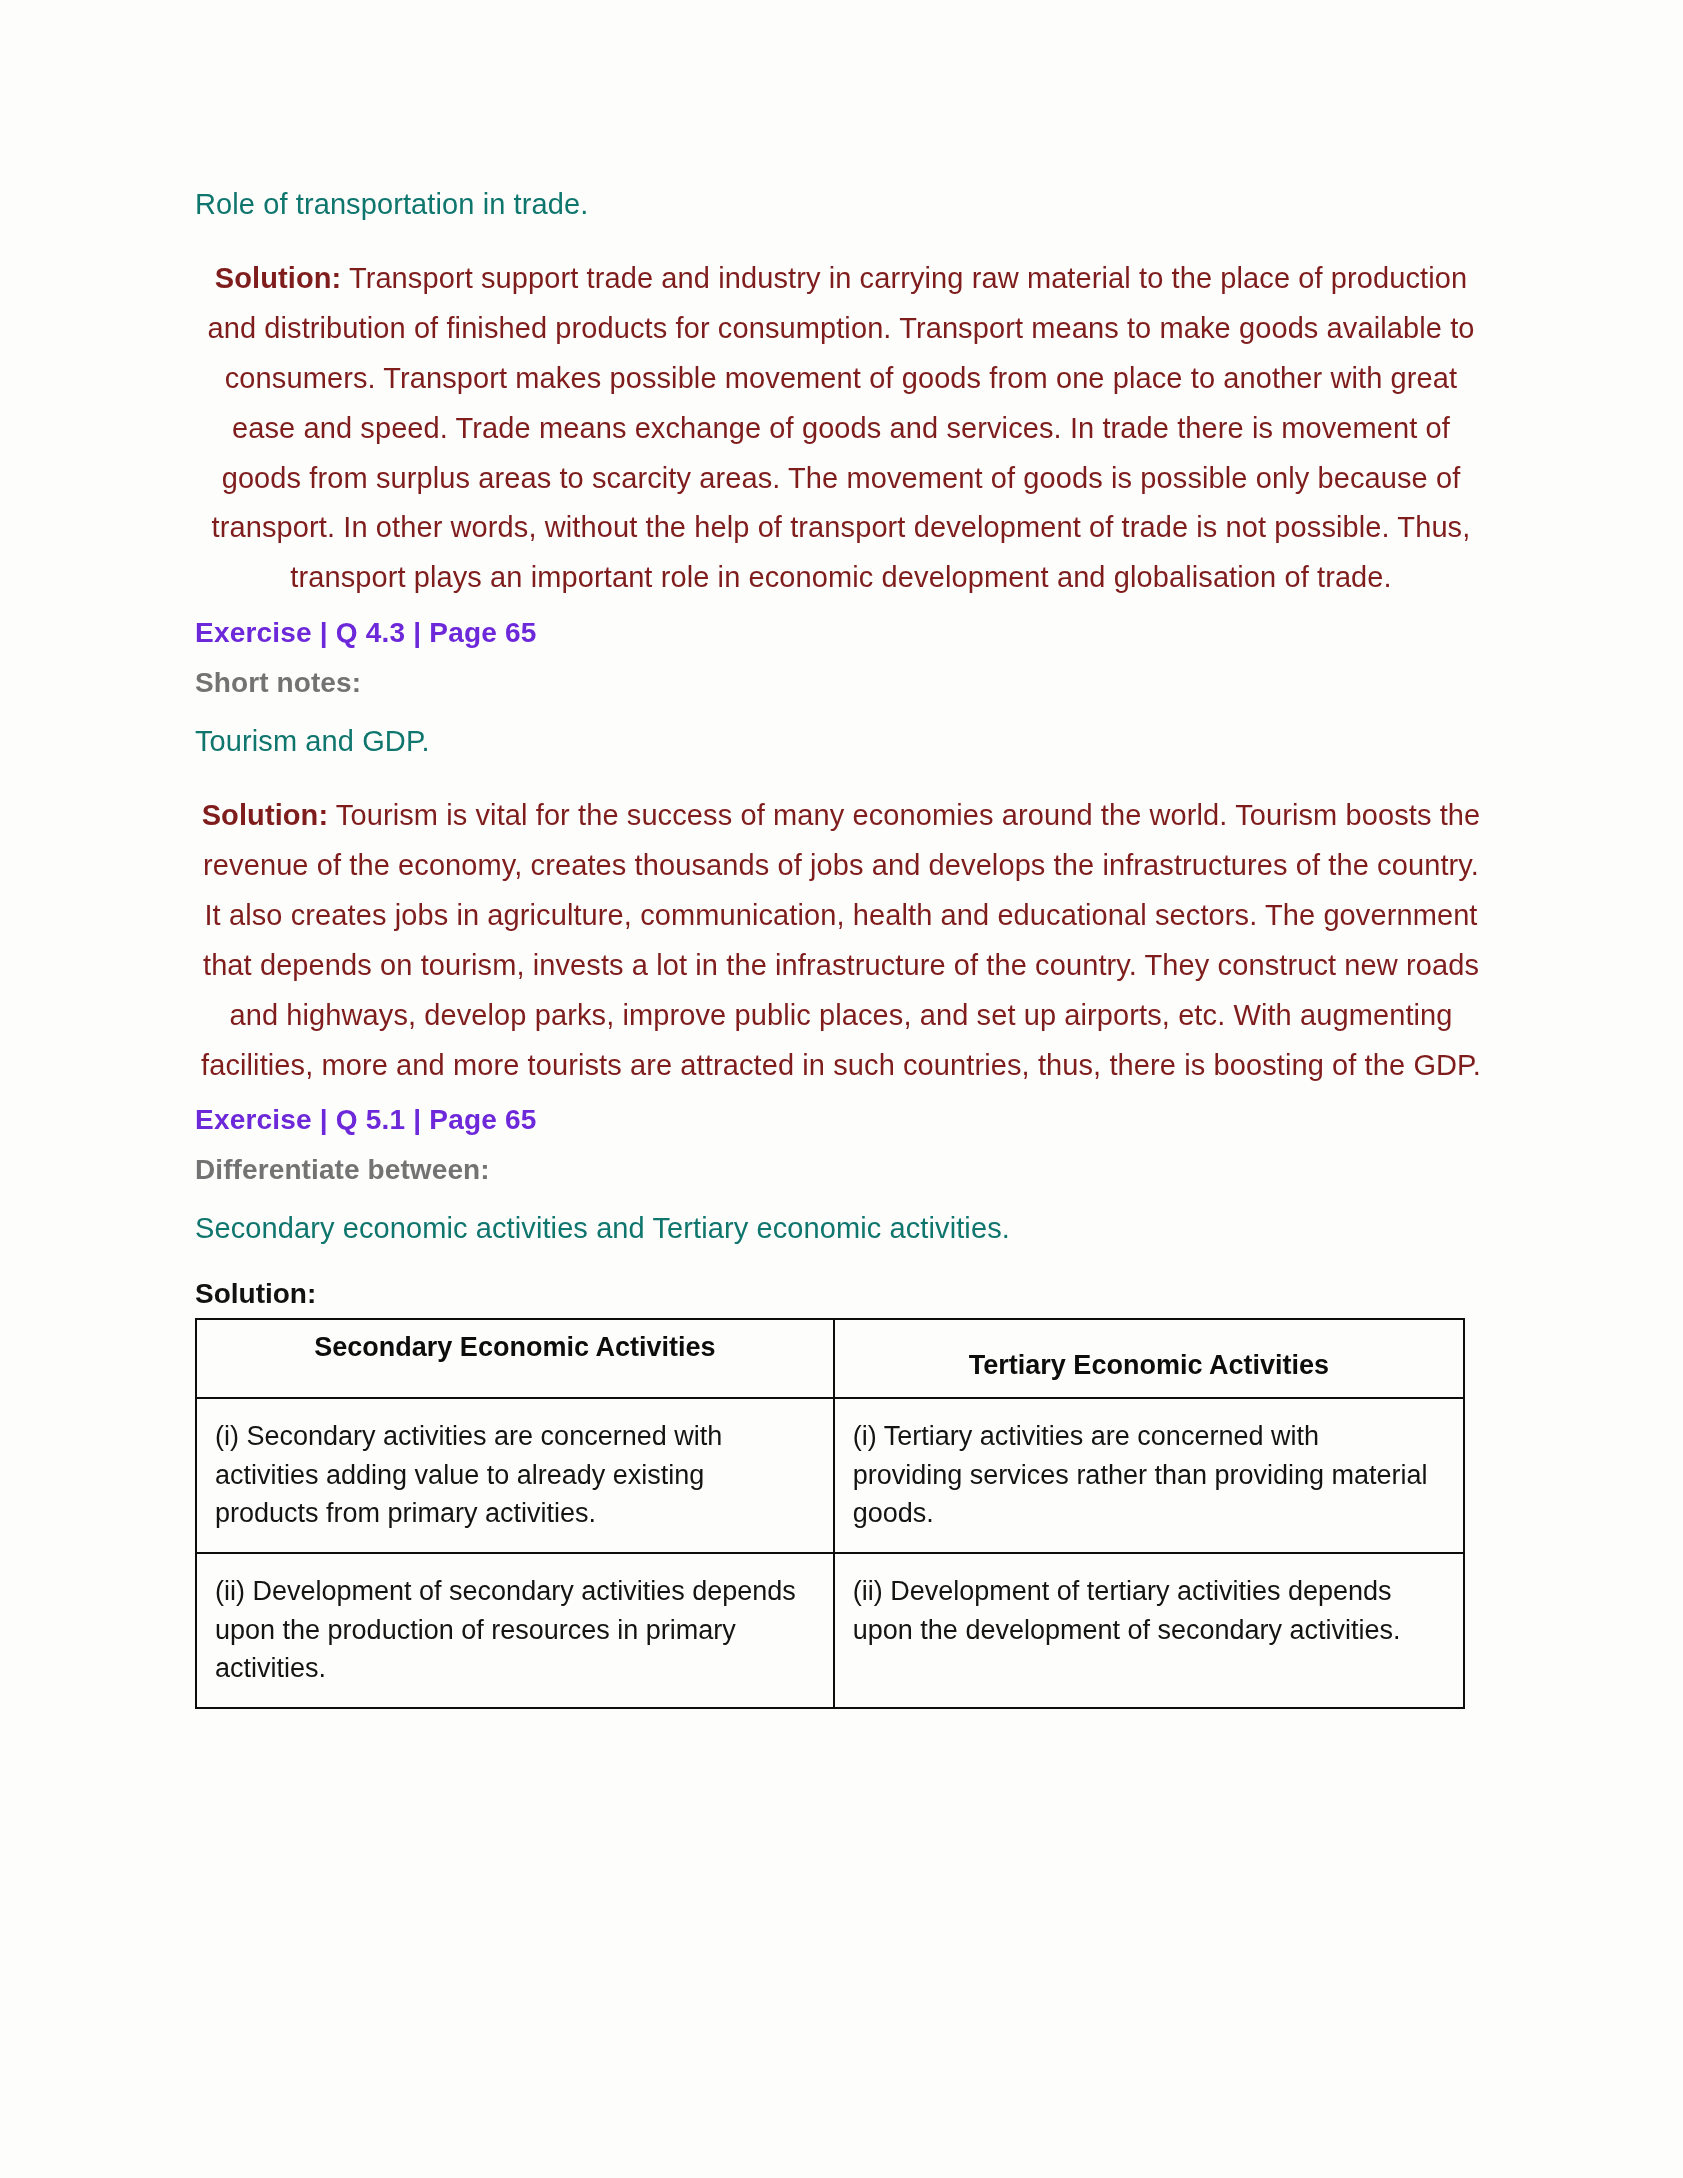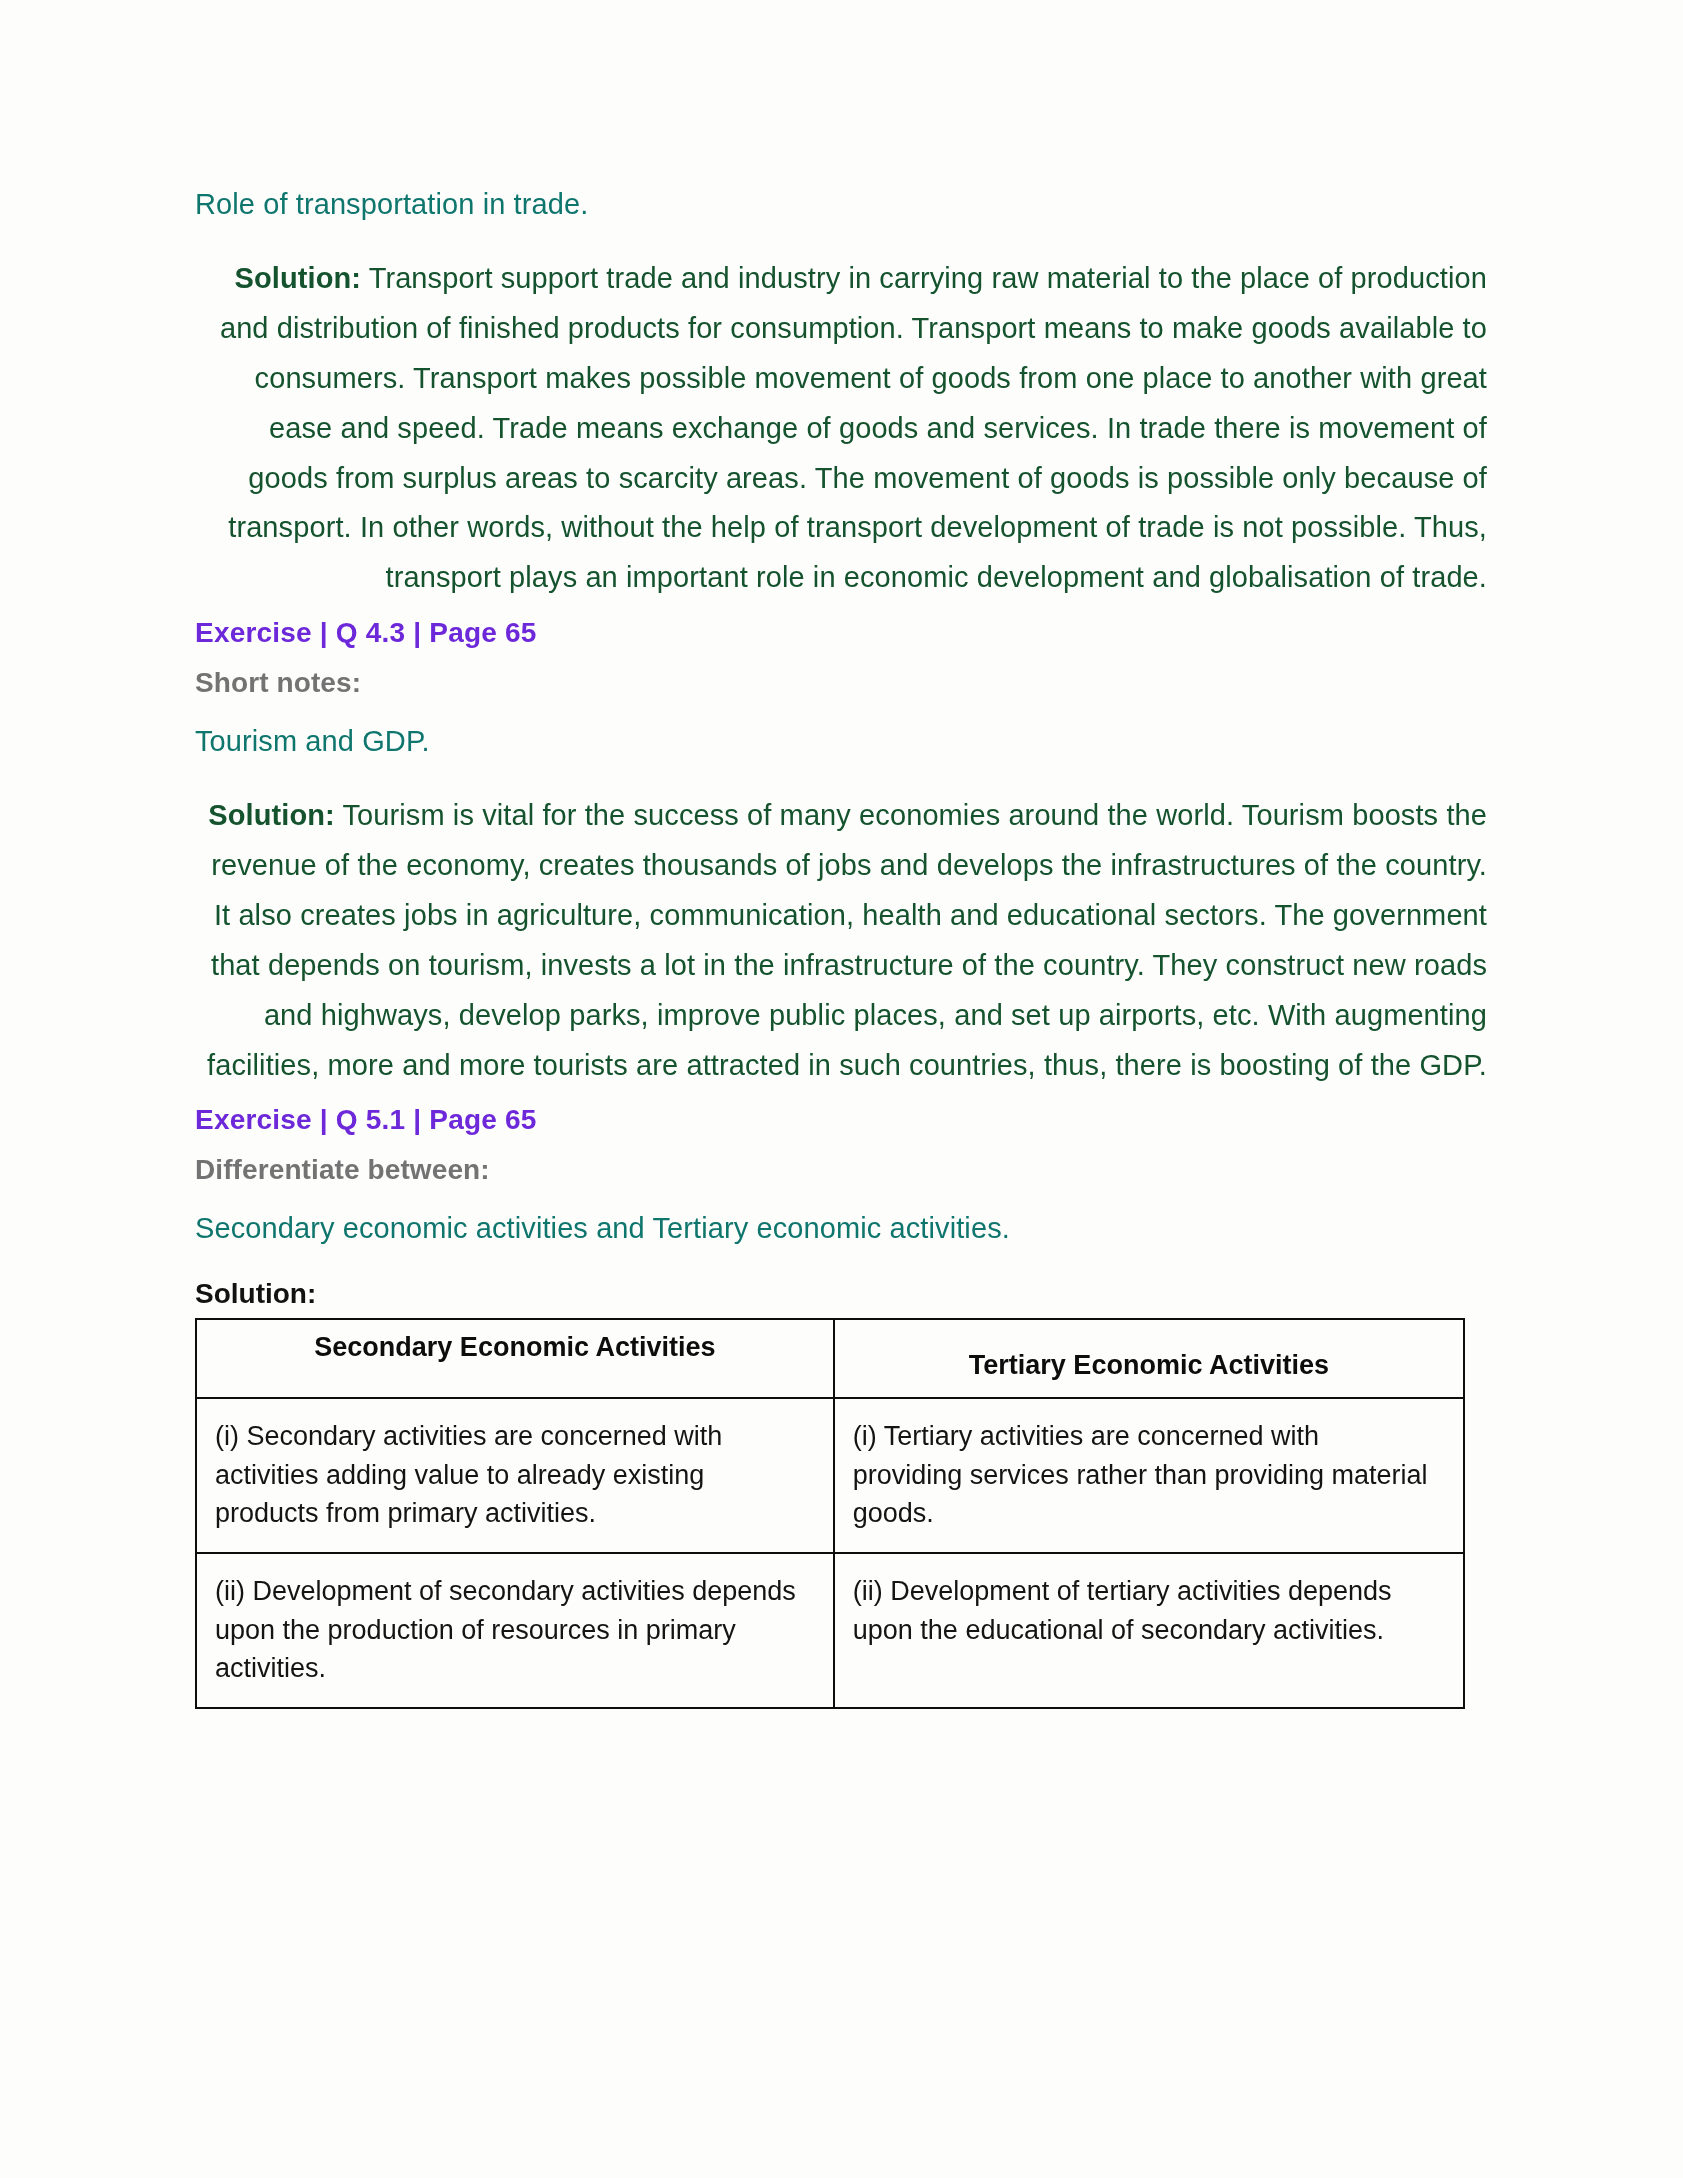--- a/index.html
+++ b/index.html
@@ -37,23 +37,23 @@
     font-size: 29px;
     line-height: 1.38;
     color: #0f766e;
     margin: 0 0 30px 0;
     letter-spacing: 0.1px;
   }
 
   .para {
     font-size: 29px;
     line-height: 1.72;
-    color: #14532d;
+    color: #7f1d1d;
     margin: 0 0 12px 0;
-    text-align: right;
+    text-align: center;
     letter-spacing: 0.1px;
   }
   .para .lead {
     font-weight: bold;
   }
 
   .exercise-head {
     font-size: 28px;
     font-weight: bold;
     color: #6d28d9;
@@ -151,20 +151,20 @@
           </th>
         </tr>
       </thead>
       <tbody>
         <tr>
           <td class="col-left">(i) Secondary activities are concerned with activities adding value to already existing products from primary activities.</td>
           <td class="col-right">(i) Tertiary activities are concerned with providing services rather than providing material goods.</td>
         </tr>
         <tr>
           <td class="col-left">(ii) Development of secondary activities depends upon the production of resources in primary activities.</td>
-          <td class="col-right">(ii) Development of tertiary activities depends upon the educational of secondary activities.</td>
+          <td class="col-right">(ii) Development of tertiary activities depends upon the development of secondary activities.</td>
         </tr>
       </tbody>
     </table>
 
   </div>
 </div>
 
 
 </body></html>

